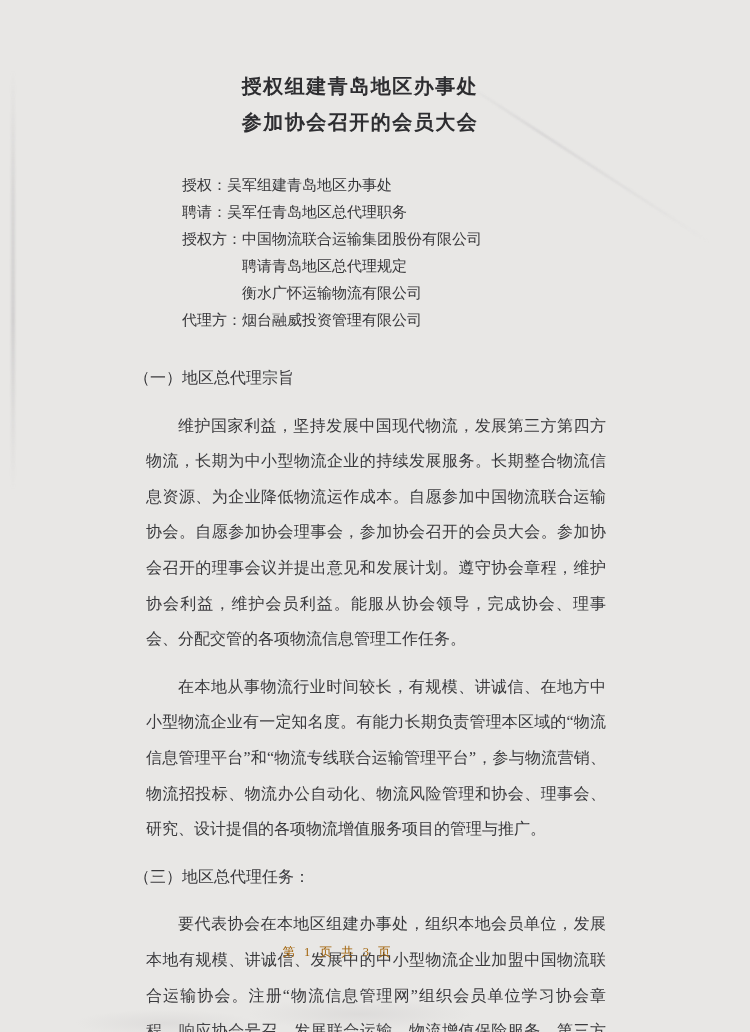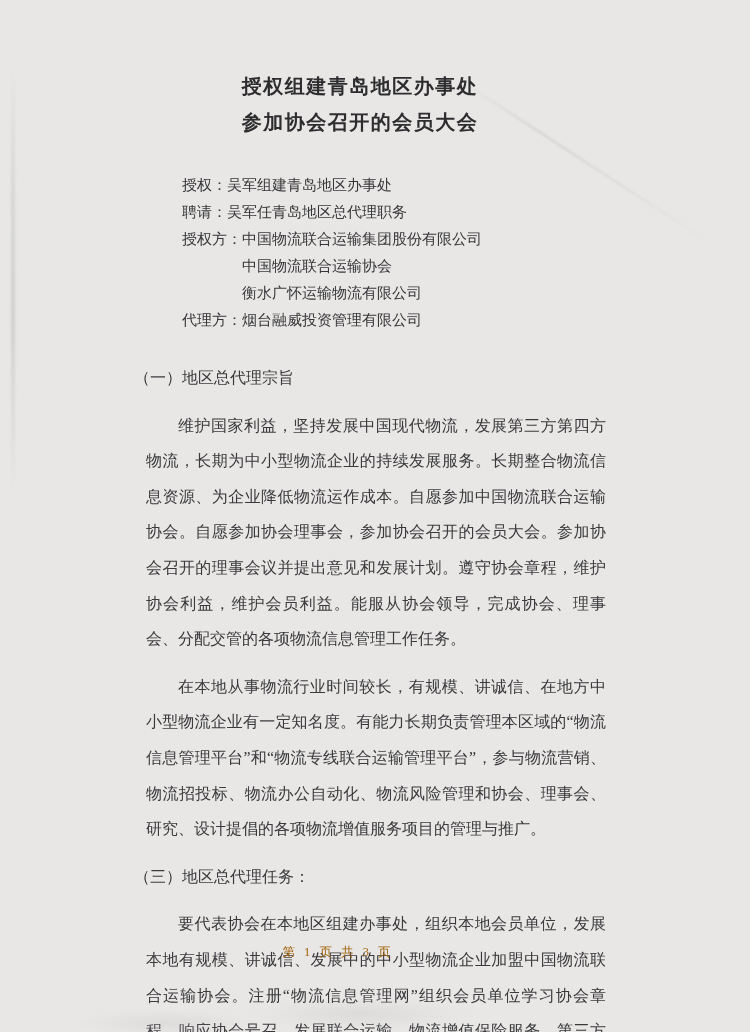--- a/index.html
+++ b/index.html
@@ -105,21 +105,21 @@
 
   <div class="title-block">
     <div class="title-line">授权组建青岛地区办事处</div>
     <div class="title-line">参加协会召开的会员大会</div>
   </div>
 
   <div class="meta-block">
     <div class="meta-line"><span>授权：</span><span>吴军组建青岛地区办事处</span></div>
     <div class="meta-line"><span>聘请：</span><span>吴军任青岛地区总代理职务</span></div>
     <div class="meta-line"><span>授权方：</span><span>中国物流联合运输集团股份有限公司</span></div>
-    <div class="meta-line continuation"><span>中国物流联合运输协会</span></div>
+    <div class="meta-line continuation"><span>聘请青岛地区总代理规定</span></div>
     <div class="meta-line continuation"><span>衡水广怀运输物流有限公司</span></div>
     <div class="meta-line"><span>代理方：</span><span>烟台融威投资管理有限公司</span></div>
   </div>
 
   <div class="body-block">
 
     <div>
       <div class="sec-heading">（一）地区总代理宗旨</div>
       <p class="body-para">维护国家利益，坚持发展中国现代物流，发展第三方第四方物流，长期为中小型物流企业的持续发展服务。长期整合物流信息资源、为企业降低物流运作成本。自愿参加中国物流联合运输协会。自愿参加协会理事会，参加协会召开的会员大会。参加协会召开的理事会议并提出意见和发展计划。遵守协会章程，维护协会利益，维护会员利益。能服从协会领导，完成协会、理事会、分配交管的各项物流信息管理工作任务。</p>
     </div>

